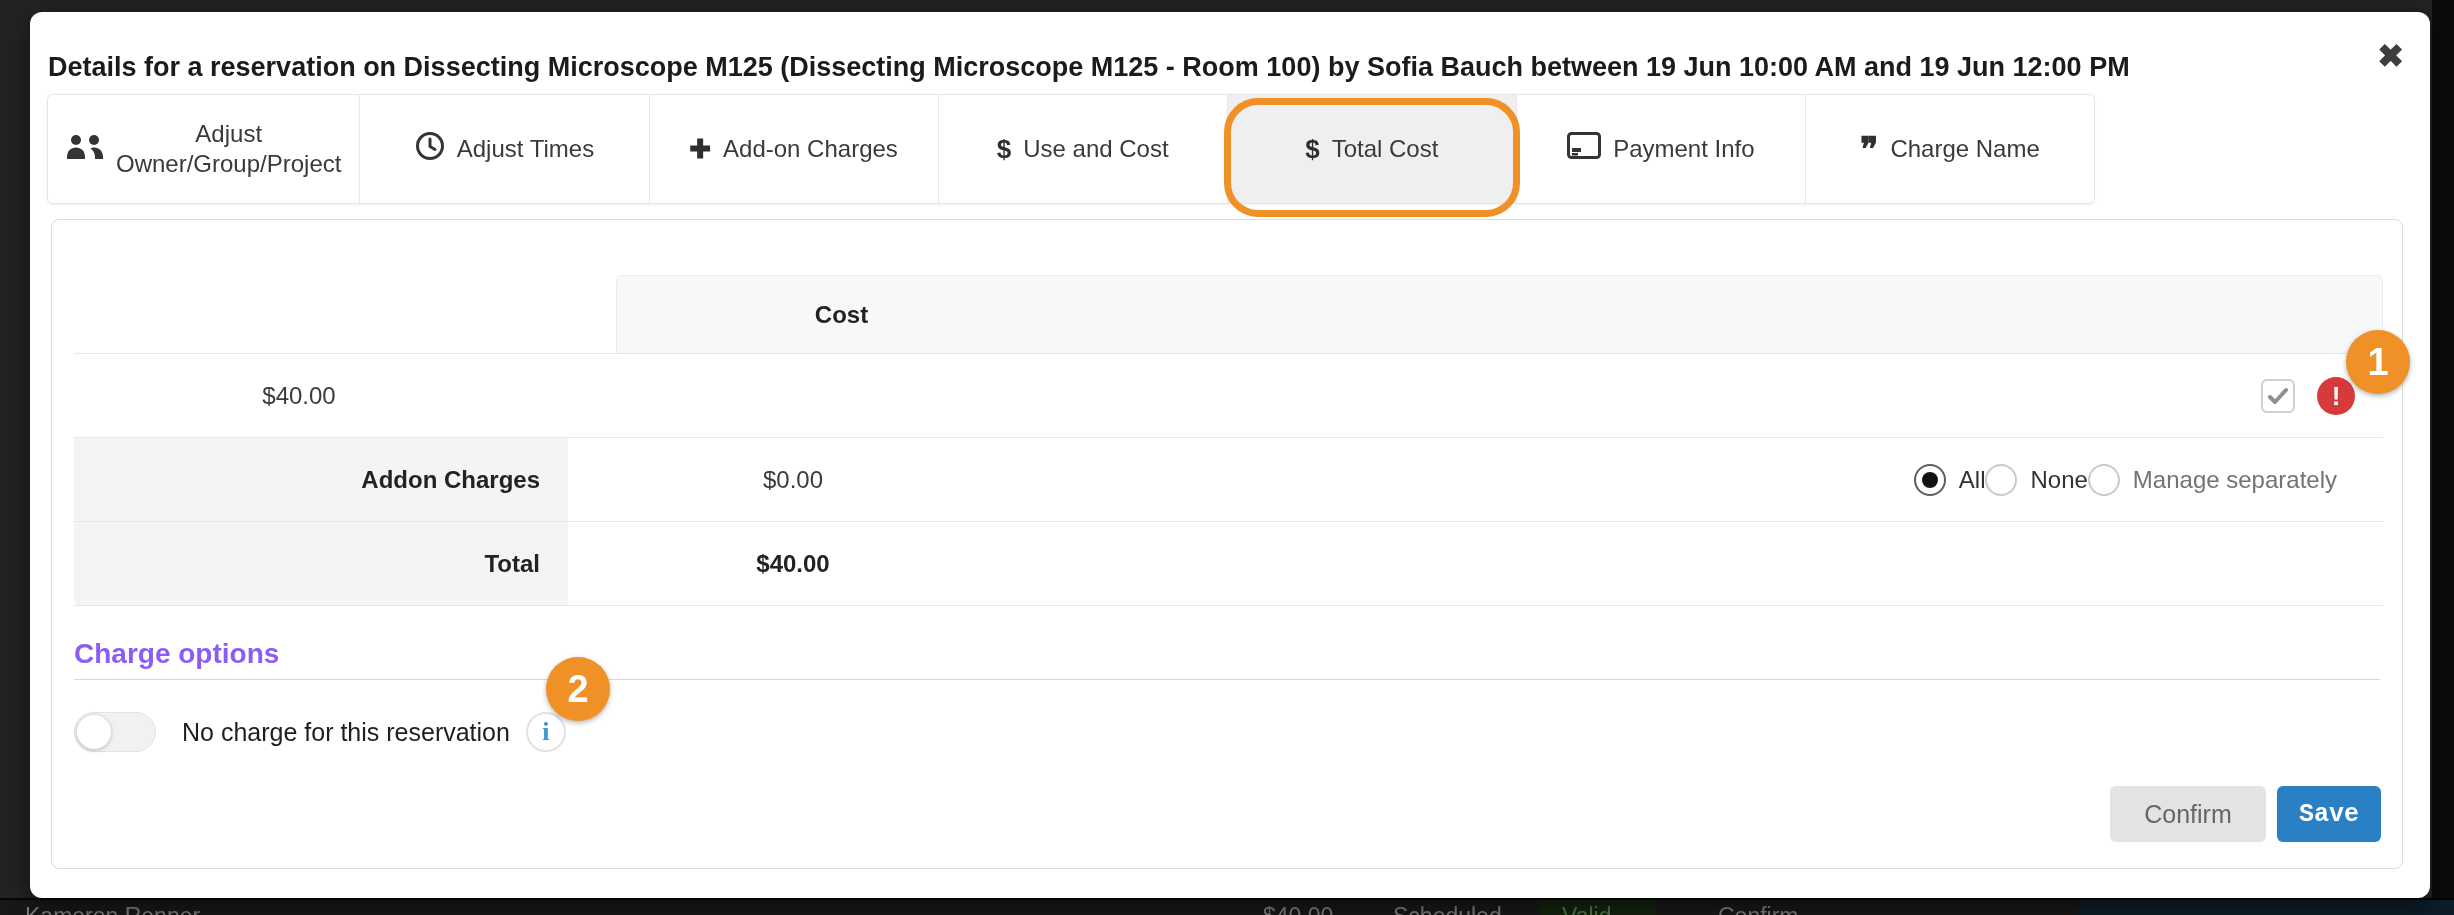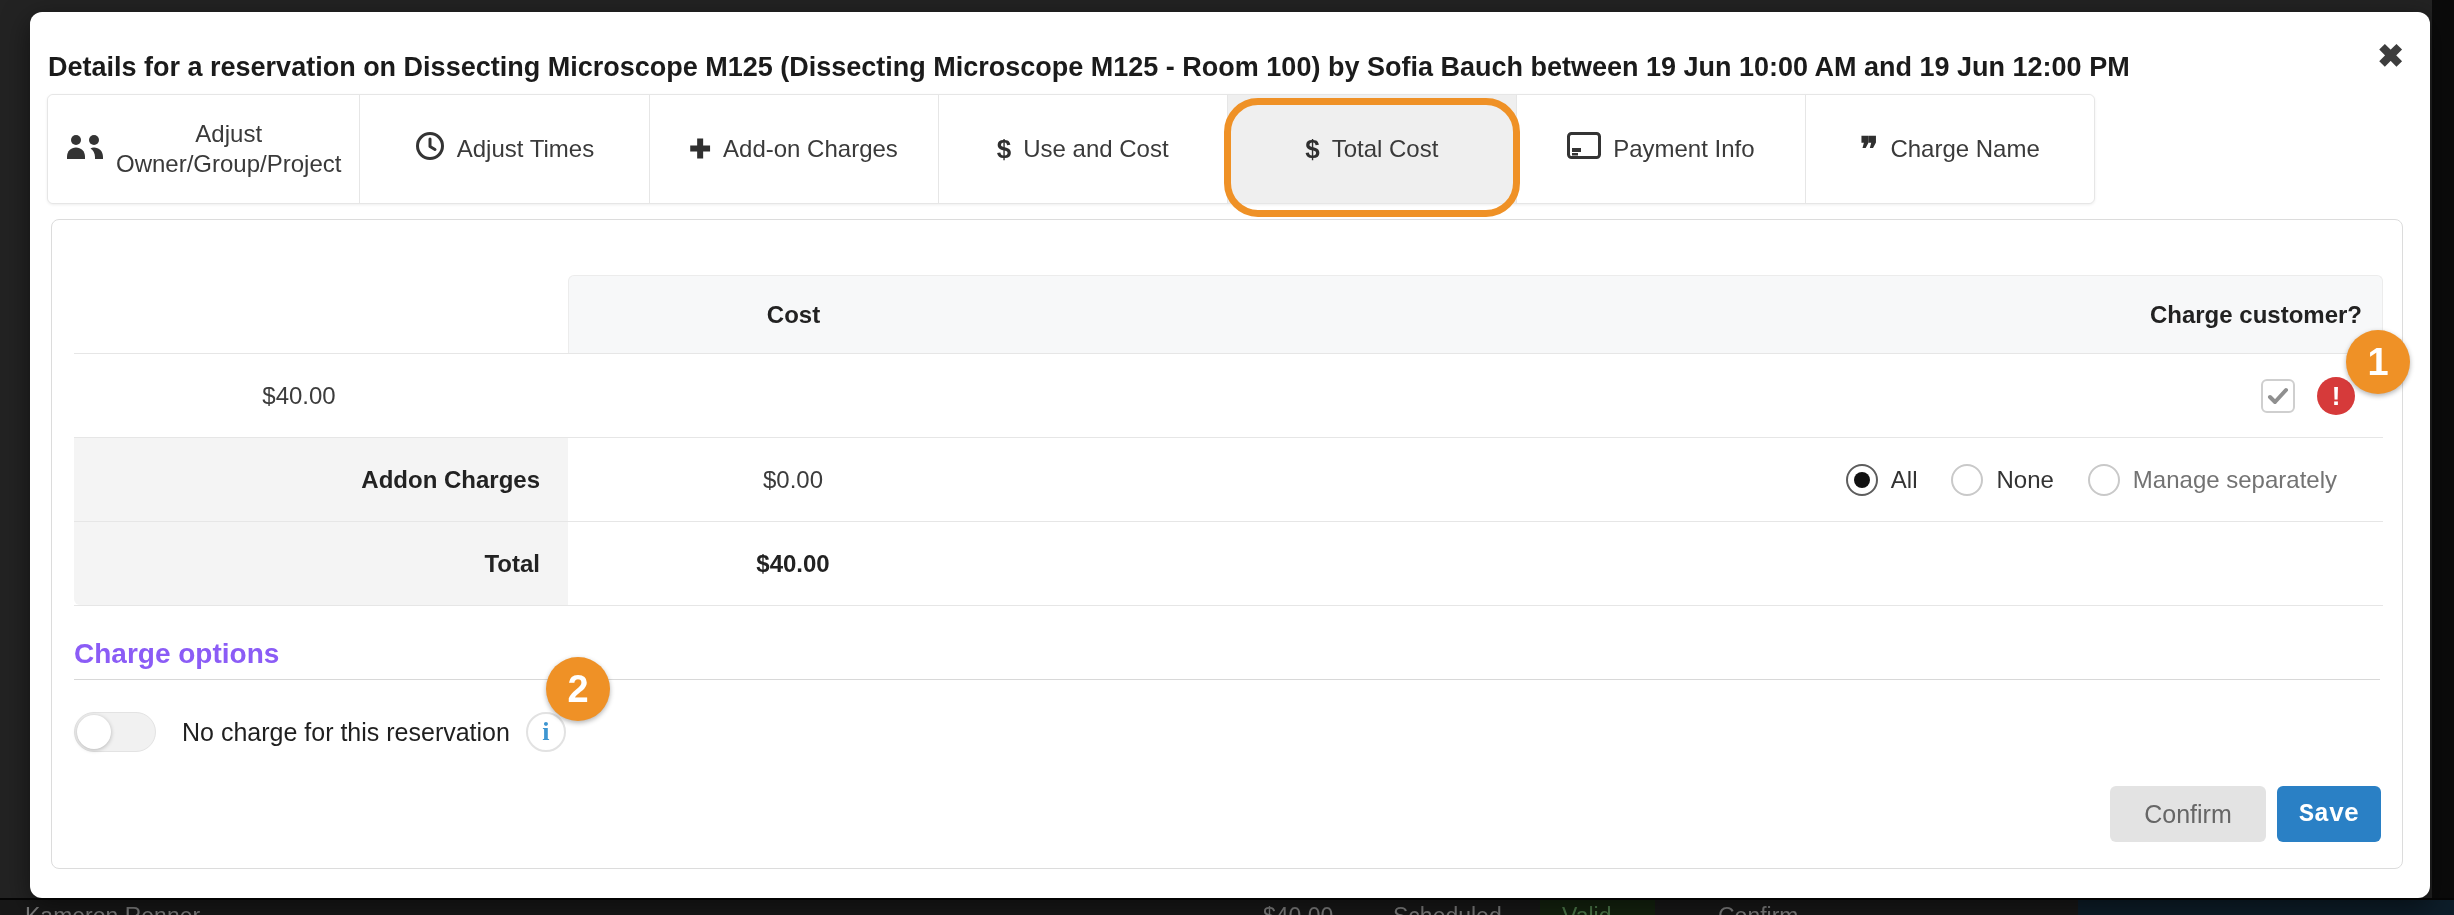--- a/index.html
+++ b/index.html
@@ -69,39 +69,39 @@
   .t-row { display:flex; height:84px; border-top:1px solid #e6e6e6; }
   .t-row.header { height:78px; border-top:none; }
   .c-label {
     width:494px; background:#f4f4f4; display:flex; align-items:center; justify-content:flex-end;
     padding-right:28px; font-weight:700; font-size:24px; color:#222;
   }
   .t-row:last-child .c-label { border-radius:0 0 0 6px; }
   .header .c-label { background:transparent; }
   .header-band {
     flex:1; display:flex; background:#f7f8f9; border:1px solid #ececec;
-    border-bottom:none; border-radius:6px 6px 0 0;
+    border-bottom:none; border-radius:6px 6px 0 0;margin-left:48px;
   }
   .c-cost { width:450px; display:flex; align-items:center; justify-content:center; font-size:24px; color:#3c3c3c; }
   .c-cost.bold { font-weight:700; color:#222; }
   .header-band .c-cost { font-weight:700; color:#222; width:449px; }
   .c-cust { flex:1; display:flex; align-items:center; justify-content:flex-end; }
   .header-band .c-cust { font-weight:700; color:#222; font-size:24px; padding-right:20px; }
 
   .cust-sched { padding-right:28px; gap:22px; }
   .checkbox {
     width:34px; height:34px; border:2px solid #cfcfcf; border-radius:6px; background:#fff;
     display:flex; align-items:center; justify-content:center; cursor:pointer;
   }
   .err-circle {
     width:38px; height:38px; border-radius:50%; background:#d63a3a; color:#fff;
     display:flex; align-items:center; justify-content:center;
     font-weight:700; font-size:26px; line-height:1;
   }
-  .cust-addon { padding-right:46px; gap:34px; font-size:24px; color:#333; }
+  .cust-addon { padding-right:46px; font-size:24px; color:#333; }
   .radio-opt { display:flex; align-items:center; gap:13px; cursor:pointer; }
   .radio {
     width:32px; height:32px; border-radius:50%; border:2px solid #c9c9c9; background:#fff;
     display:flex; align-items:center; justify-content:center;
   }
   .radio.sel { border-color:#5d5d5d; }
   .radio.sel::after { content:""; width:16px; height:16px; border-radius:50%; background:#111; }
   .link-label { color:#737373; }
 
   
@@ -220,21 +220,20 @@
     </div>
 
     <div class="panel">
 
       <div class="cost-table">
 
         <div class="t-row header">
           <div class="c-label"></div>
           <div class="header-band">
             <div class="c-cost">Cost</div>
-            <div class="c-cust">Charge customer?</div>
           </div>
         </div>
 
         <div class="t-row">
           <div class="c-cost">$40.00</div>
           <div class="c-cust cust-sched">
             <div class="checkbox">
               <svg width="24" height="24" viewBox="0 0 24 24">
                 <path d="M4 13l5 5L20 6" fill="none" stroke="#8f8f8f" stroke-width="4" stroke-linecap="round" stroke-linejoin="round"></path>
               </svg>

